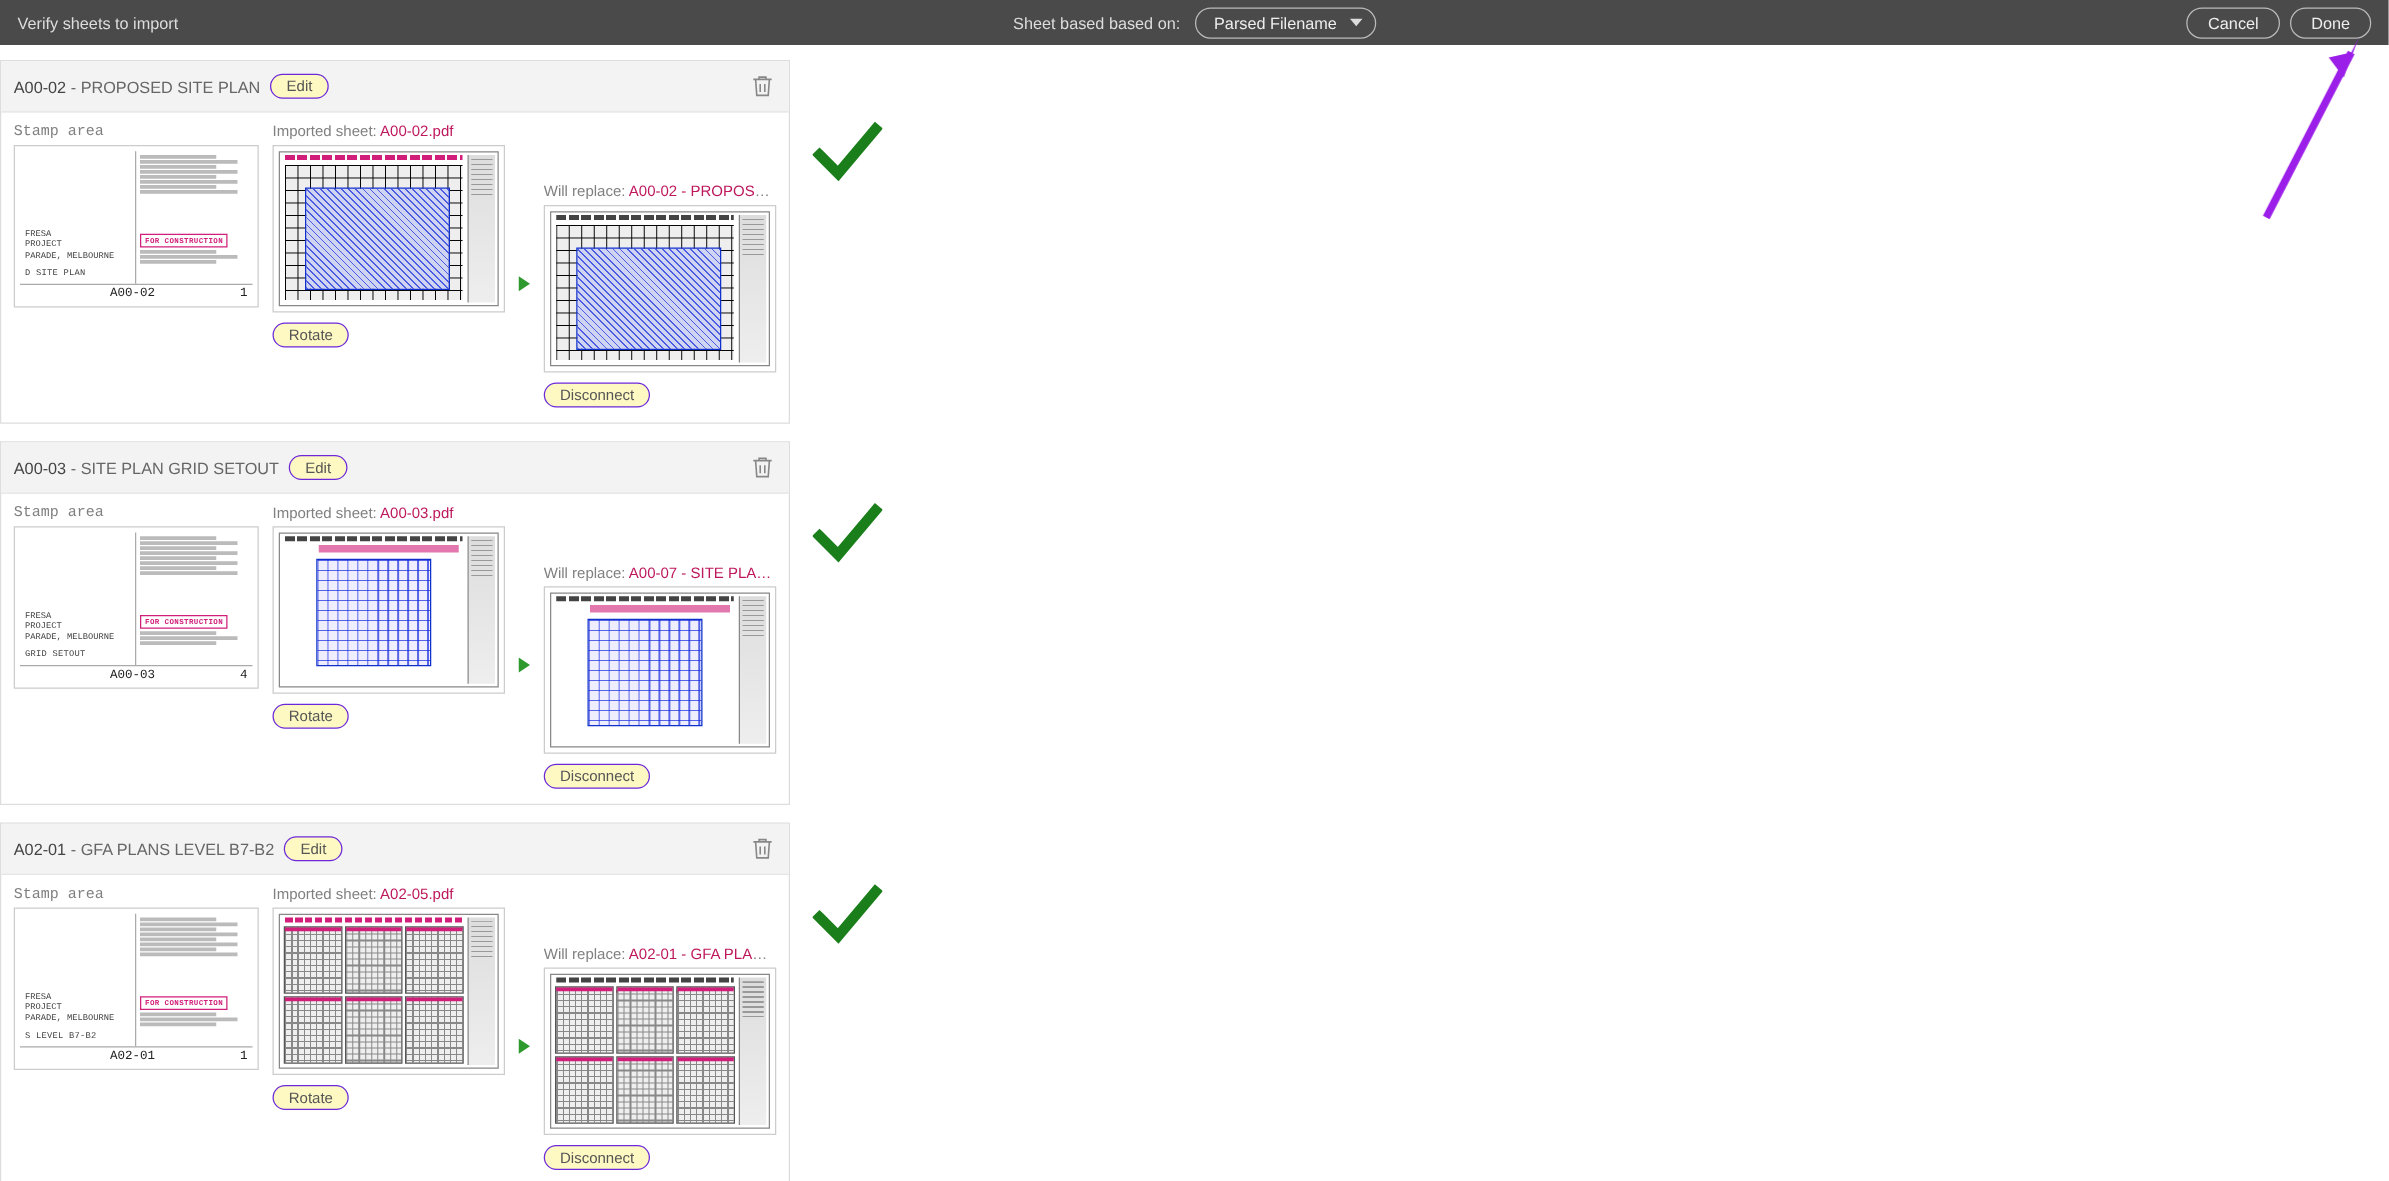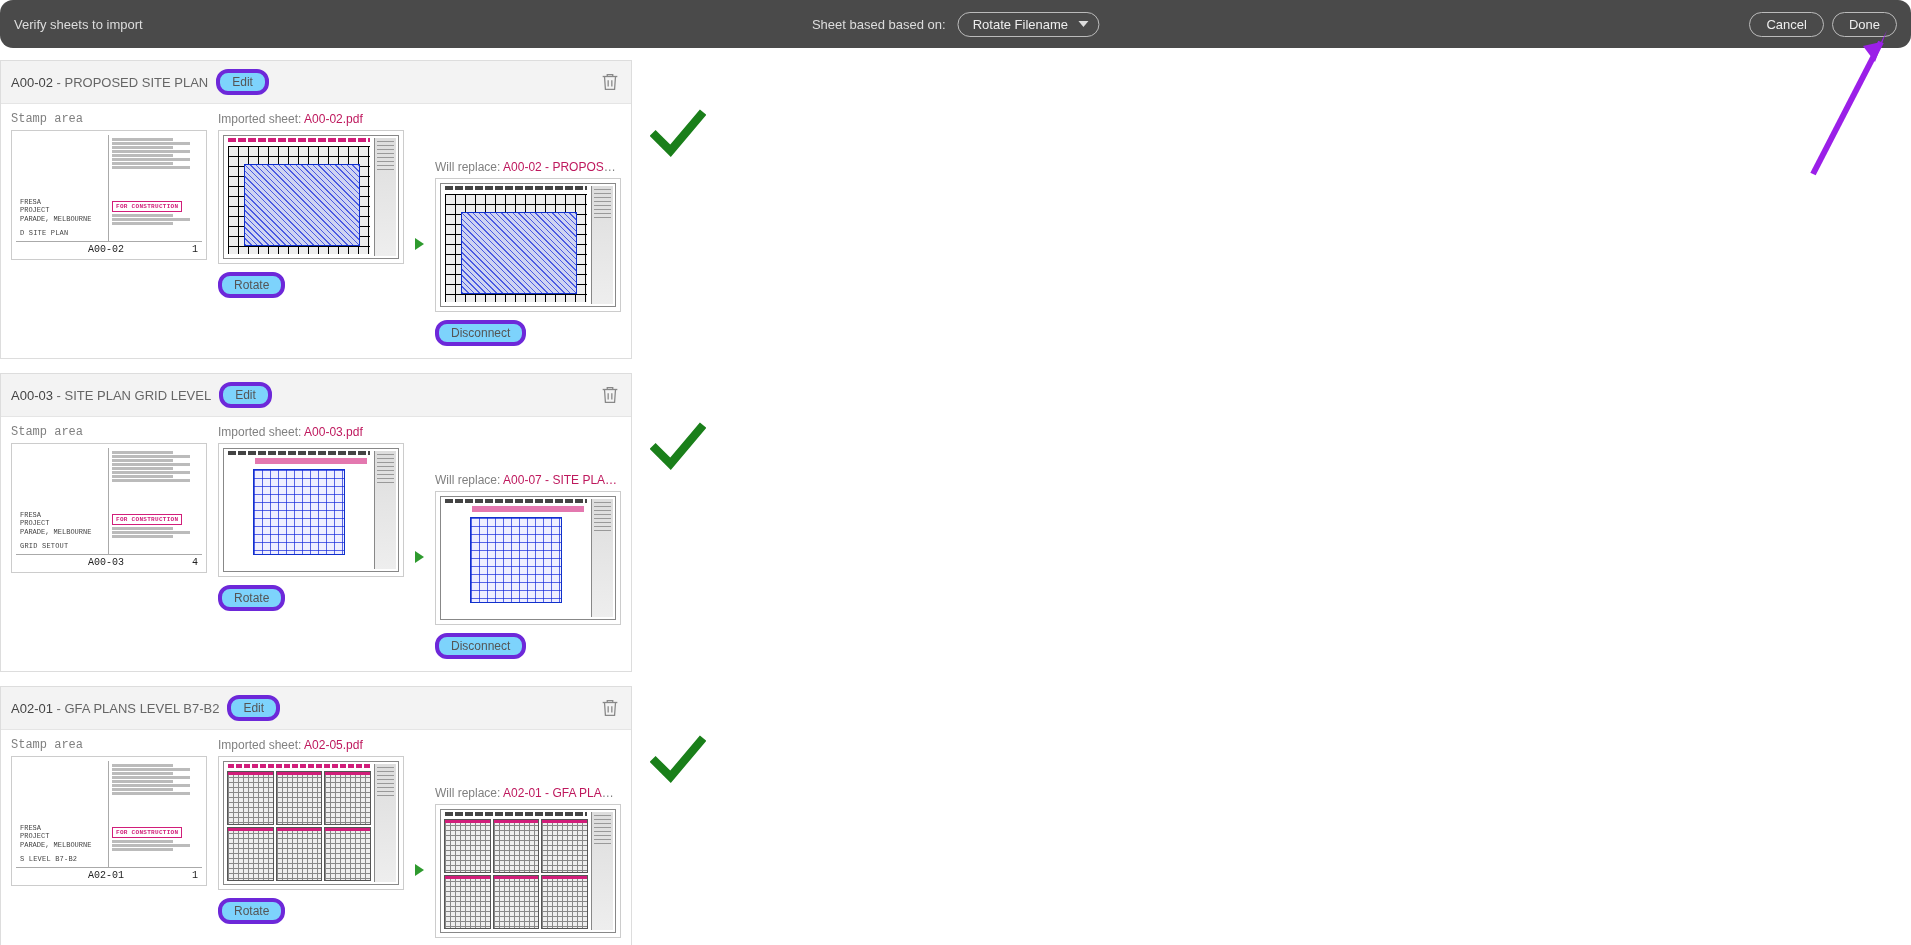--- a/index.html
+++ b/index.html
@@ -3,26 +3,25 @@
 <meta charset="utf-8">
 <style>
   * { box-sizing: border-box; margin: 0; padding: 0; }
   html, body { width: 100%; height: 100%; font-family: "Helvetica Neue", Arial, sans-serif; font-size: 14px; color: #333; background: #fff; }
   body { overflow-x: hidden; }
 
   
   .topbar {
     background: #4a4a4a;
     color: #eee;
-    height: 48px;
+    height: 36px;
     display: flex;
     align-items: center;
     padding: 0 14px;
     position: relative;
-    border-radius: 13px;
   }
   .topbar .title { font-size: 13px; color: #ddd; }
   .topbar .center {
     position: absolute; left: 50%; transform: translateX(-50%);
     display: flex; align-items: center; gap: 12px;
   }
   .topbar .center .lbl { font-size: 13px; color: #ddd; }
   .naming-select {
     border: 1px solid #bbb; border-radius: 14px;
     padding: 4px 30px 4px 14px; color: #eee; font-size: 13px;
@@ -53,21 +52,21 @@
     background: #f3f3f3;
     border-bottom: 1px solid #e5e5e5;
     display: flex; align-items: center;
     padding: 8px 10px;
     gap: 8px;
   }
   .card-header .name { color: #333; font-size: 13px; }
   .card-header .name .num { font-weight: 400; color: #444; }
   .card-header .name .desc { color: #666; }
   .pill-btn {
-    border: 4px solid #6d28d9; background: #7dd3fc; border-radius: 12px;
+    border: 1px solid #6d28d9; background: #fef9c3; border-radius: 12px;
     padding: 2px 12px; font-size: 12px; color: #555; cursor: pointer;
   }
   .trash {
     margin-left: auto; width: 22px; height: 24px; cursor: pointer;
     display: flex; align-items: center; justify-content: center;
   }
   .trash svg { stroke: #888; fill: none; stroke-width: 1.4; }
 
   .card-body { padding: 8px 10px 12px; }
   .cols { display: flex; justify-content: space-between; align-items: flex-start; }
@@ -203,21 +202,21 @@
 
 </style>
 </head>
 <body>
 
 <div class="topbar">
   <div class="title">Verify sheets to import</div>
   <div class="center">
     <span class="lbl">Sheet based based on:</span>
     <div class="naming-select">
-      <span>Rotate Filename</span>
+      <span>Parsed Filename</span>
       <span class="tri"></span>
     </div>
   </div>
   <div class="right">
     <button class="tb-btn">Cancel</button>
     <button class="tb-btn">Done</button>
   </div>
 </div>
 
 <div class="annot-arrow">
@@ -326,21 +325,21 @@
     <div class="bigcheck"><svg viewBox="0 0 60 60">
           <path d="M6 32 L22 48 L54 10"></path>
         </svg></div>
   </div>
     <div class="row-wrap">
     <div class="card">
       <div class="card-header">
         <span class="name">
           <span class="num">A00-03</span>
           <span class="desc"> - </span>
-          <span class="desc">SITE PLAN GRID LEVEL</span>
+          <span class="desc">SITE PLAN GRID SETOUT</span>
         </span>
         <button class="pill-btn">Edit</button>
         <div class="trash">
             <svg viewBox="0 0 24 24">
               <path d="M4 6h16"></path>
               <path d="M9 6V4h6v2"></path>
               <path d="M6 6l1 14h10l1-14"></path>
               <path d="M10 10v7"></path>
               <path d="M14 10v7"></path>
             </svg>

